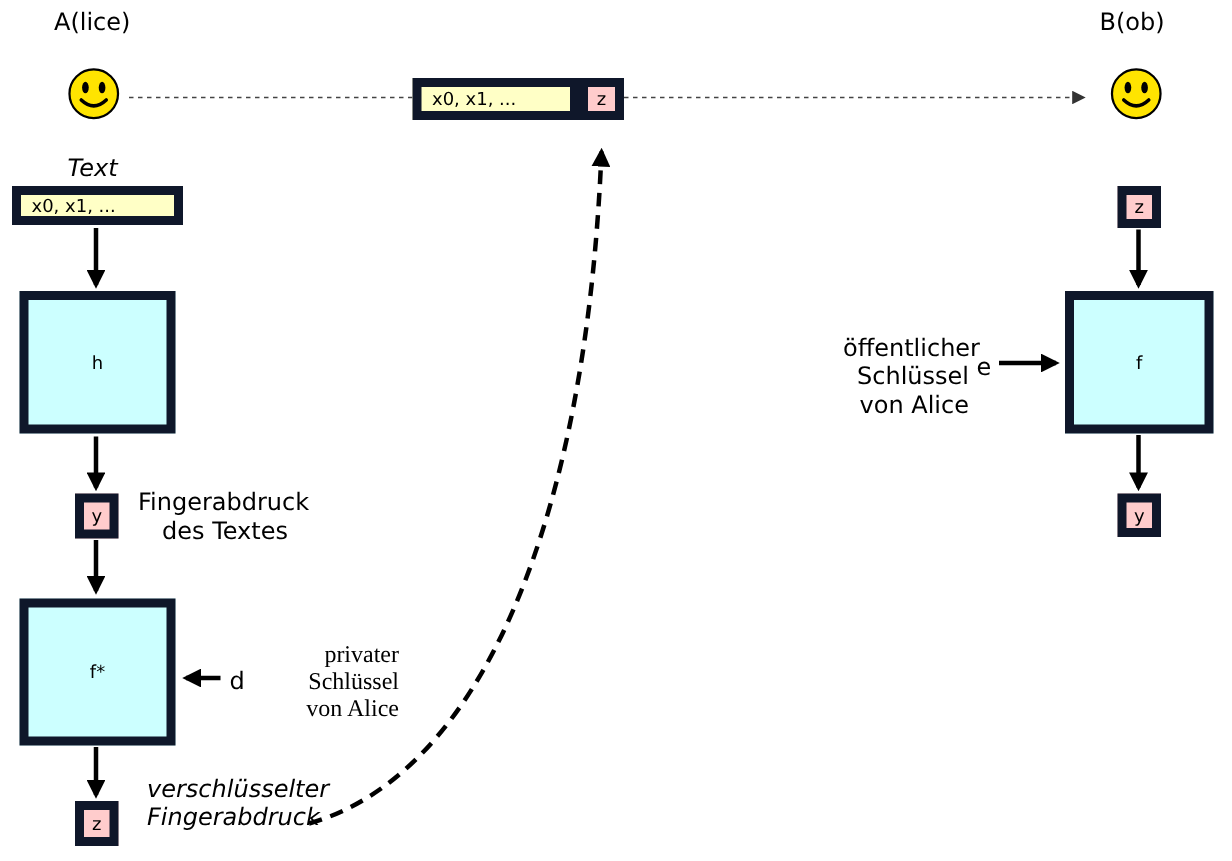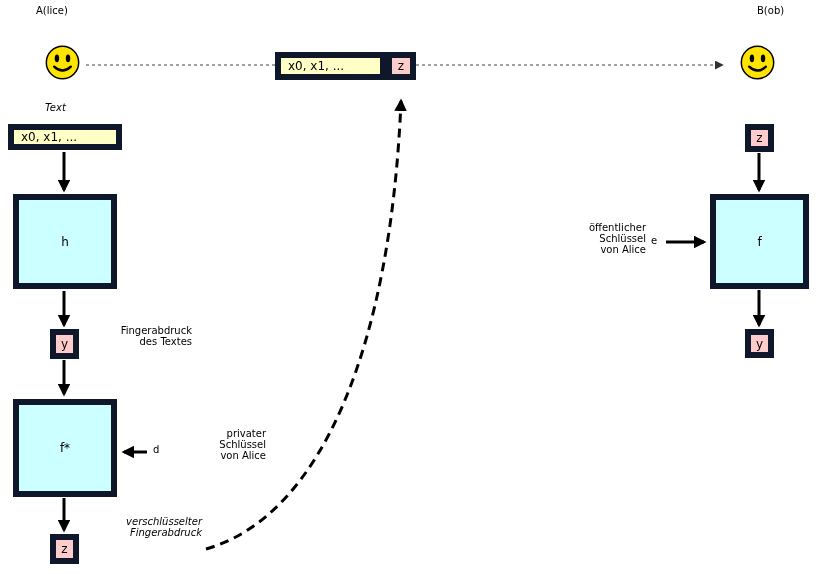--- a/index.html
+++ b/index.html
@@ -2,21 +2,21 @@
 <html><head>
 <meta charset="utf-8">
 <style>
   html,body{margin:0;padding:0;background:#fff;}
   .canvas{
     position:relative;width:821px;height:574px;background:#ffffff;
     font-family:"DejaVu Sans","Liberation Sans",sans-serif;
     color:#000;overflow:hidden;
   }
   .overlay{position:absolute;left:0;top:0;width:821px;height:574px;pointer-events:none;}
-  .lbl{position:absolute;font-size:10px;white-space:pre-line;}
+  .lbl{position:absolute;font-size:16px;white-space:pre-line;}
   .center{text-align:right;}
   .box{
     position:absolute;border:6px solid #0f172a;box-sizing:border-box;
     display:flex;align-items:center;justify-content:center;font-size:12px;
   }
   .box.left{justify-content:flex-start;padding-left:7px;}
   .yellow{background:#ffffc6;}
   .pink{background:#ffcccc;}
   .cyan{background:#ccffff;}
   .smiley{position:absolute;width:37px;height:37px;}
@@ -55,21 +55,21 @@
   <div class="lbl" style="left:36px;top:5px;">A(lice)</div>
   <div class="smiley" style="left:44px;top:44px;">
     <svg viewBox="0 0 40 40">
       <circle cx="20" cy="20" r="17.5" fill="#ffe400" stroke="#000" stroke-width="1.6"></circle>
       <ellipse cx="14" cy="15.5" rx="2.4" ry="4.2" fill="#000"></ellipse>
       <ellipse cx="26" cy="15.5" rx="2.4" ry="4.2" fill="#000"></ellipse>
       <path d="M11 24.5 Q20 33 29 24.5" fill="none" stroke="#000" stroke-width="2.6" stroke-linecap="round"></path>
     </svg>
   </div>
 
-  <div class="lbl" style="left:733px;top:5px;margin-left:24px;">B(ob)</div>
+  <div class="lbl" style="left:733px;top:5px;">B(ob)</div>
   <div class="smiley" style="left:739px;top:44px;">
     <svg viewBox="0 0 40 40">
       <circle cx="20" cy="20" r="17.5" fill="#ffe400" stroke="#000" stroke-width="1.6"></circle>
       <ellipse cx="14" cy="15.5" rx="2.4" ry="4.2" fill="#000"></ellipse>
       <ellipse cx="26" cy="15.5" rx="2.4" ry="4.2" fill="#000"></ellipse>
       <path d="M11 24.5 Q20 33 29 24.5" fill="none" stroke="#000" stroke-width="2.6" stroke-linecap="round"></path>
     </svg>
   </div>
 
   <div class="box yellow left" style="left:275px;top:52px;width:111px;height:28px;">x0, x1, ...</div>
@@ -79,21 +79,21 @@
   <div class="box yellow left" style="left:8px;top:124px;width:114px;height:26px;">x0, x1, ...</div>
 
   <div class="box cyan" style="left:13px;top:194px;width:104px;height:95px;">h</div>
 
   <div class="box pink" style="left:50px;top:329px;width:29px;height:30px;">y</div>
   <div class="lbl center" style="left:92px;top:325px;width:100px;">Fingerabdruck
 des Textes</div>
 
   <div class="box cyan" style="left:13px;top:399px;width:104px;height:98px;">f*</div>
   <div class="lbl" style="left:153px;top:444px;">d</div>
-  <div class="lbl center" style="left:178px;top:428px;width:88px;">privater
+  <div class="lbl center" style="left:178px;top:428px;width:88px;font-family:Liberation Serif, serif;">privater
 Schlüssel
 von Alice</div>
 
   <div class="box pink" style="left:50px;top:534px;width:29px;height:30px;">z</div>
   <div class="lbl center" style="left:98px;top:516px;width:104px;font-style:italic;">verschlüsselter
 Fingerabdruck</div>
 
   <div class="box pink" style="left:745px;top:124px;width:29px;height:28px;">z</div>
 
   <div class="box cyan" style="left:710px;top:194px;width:99px;height:95px;">f</div>

